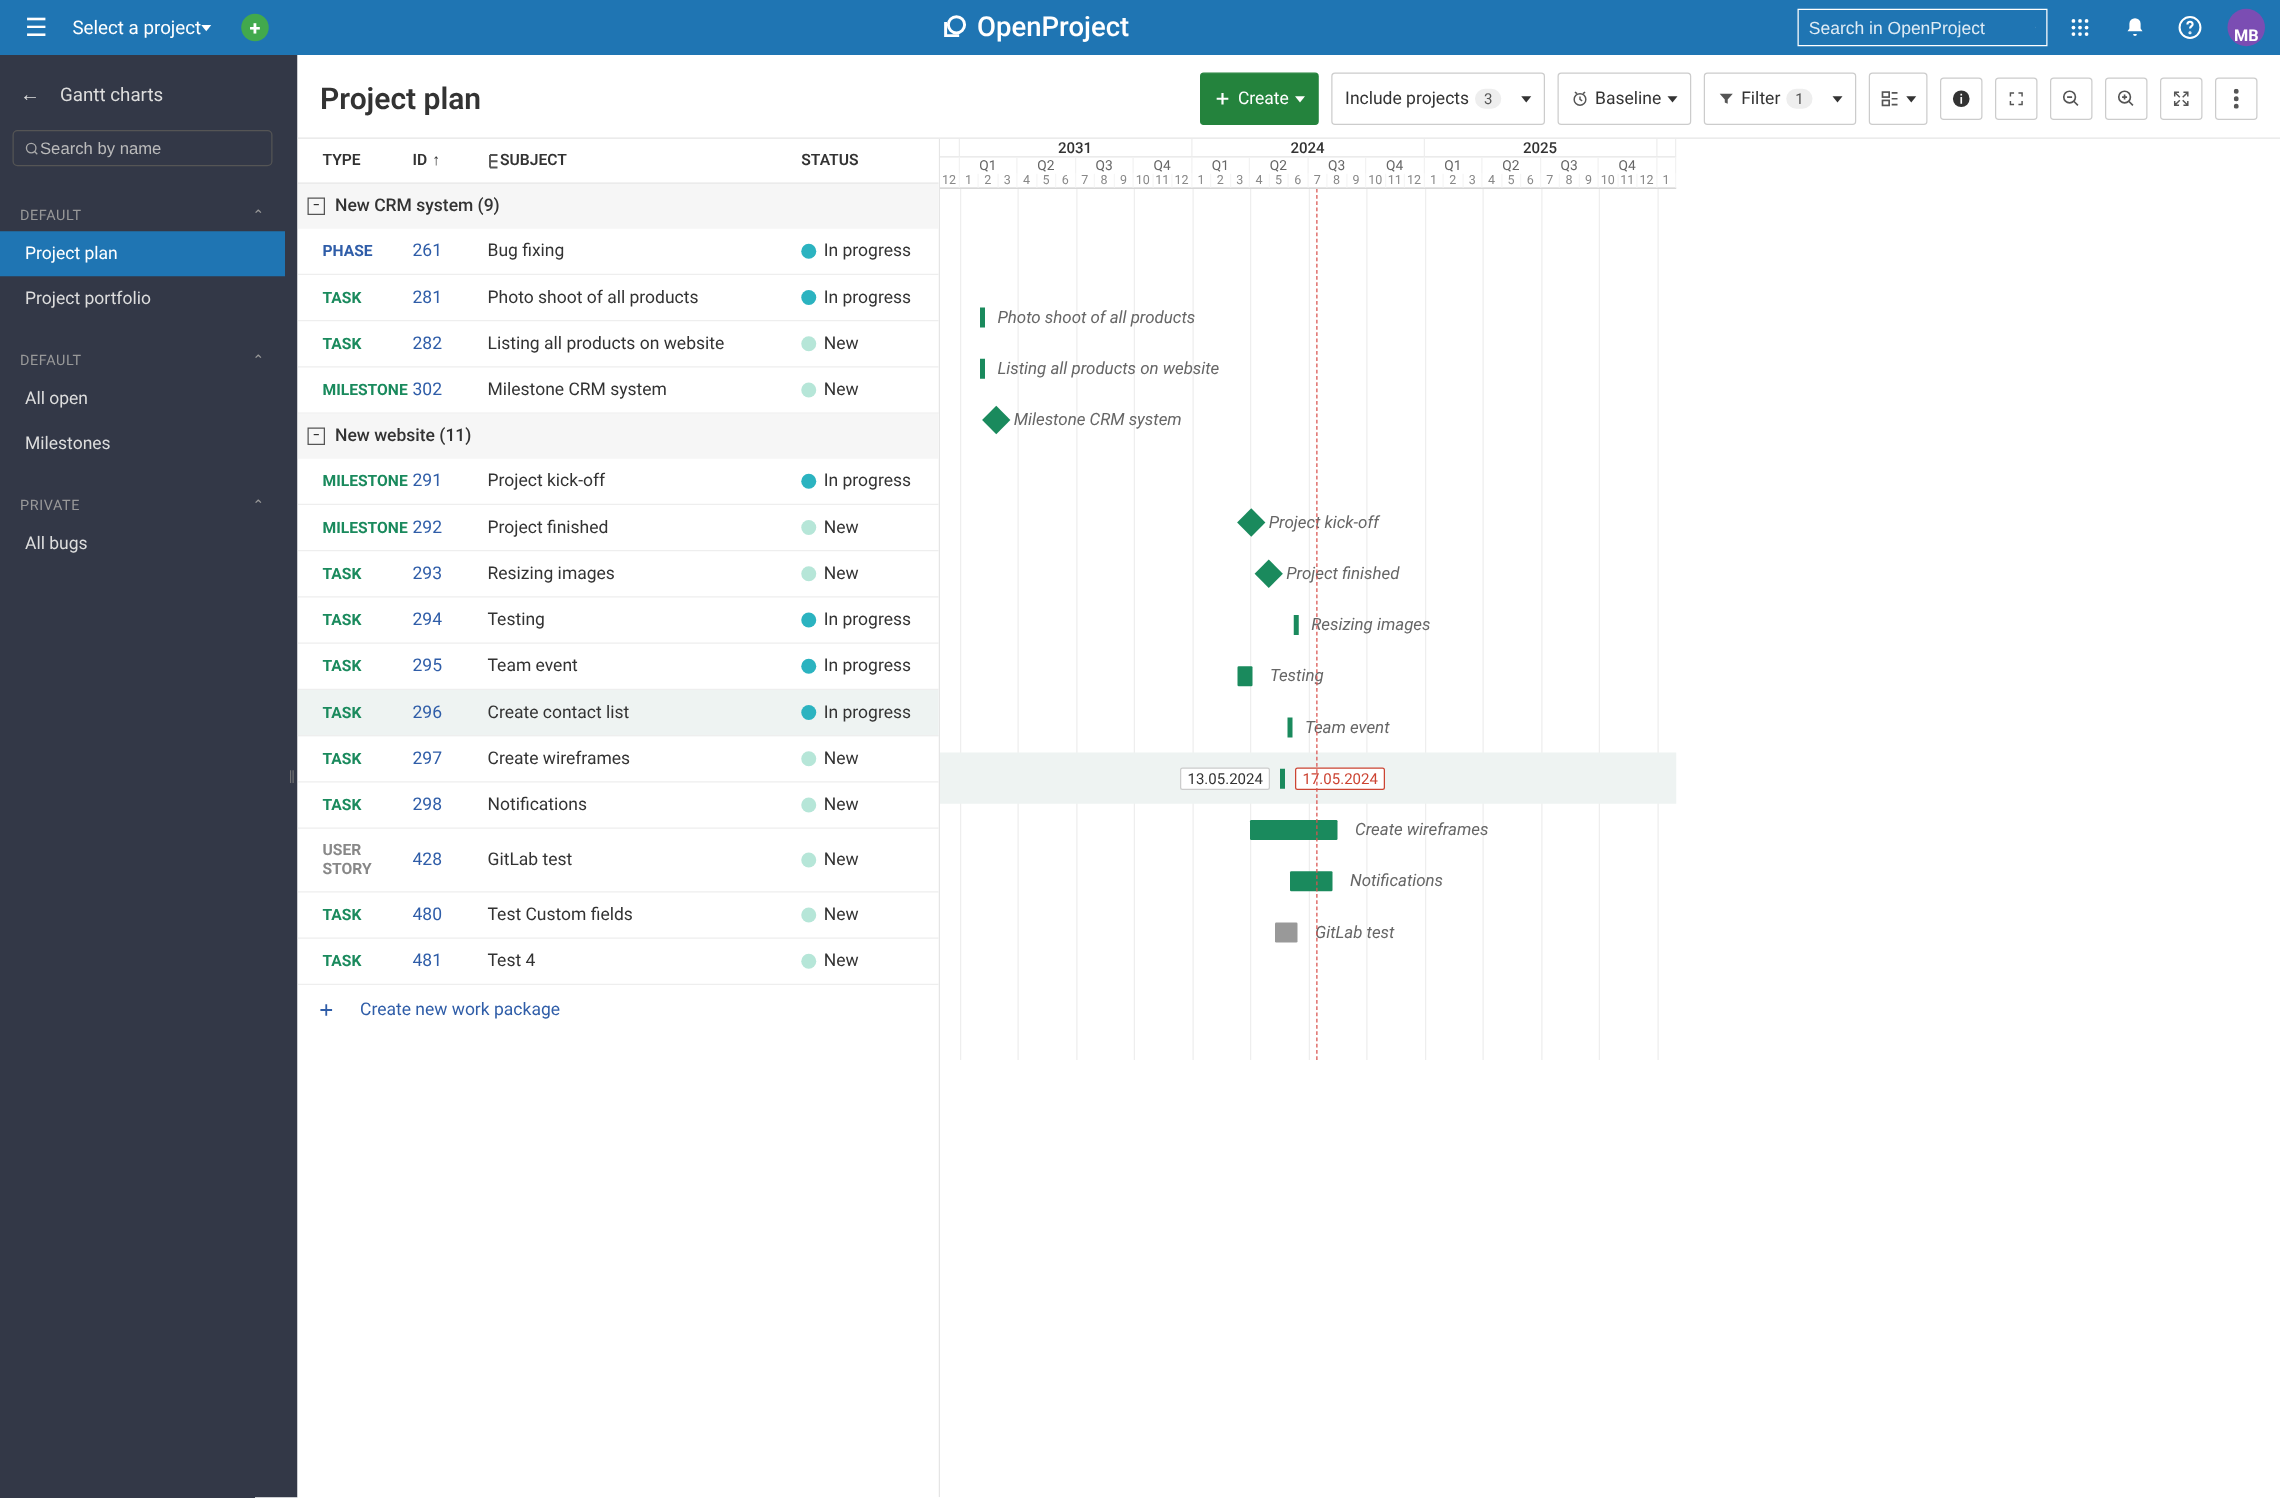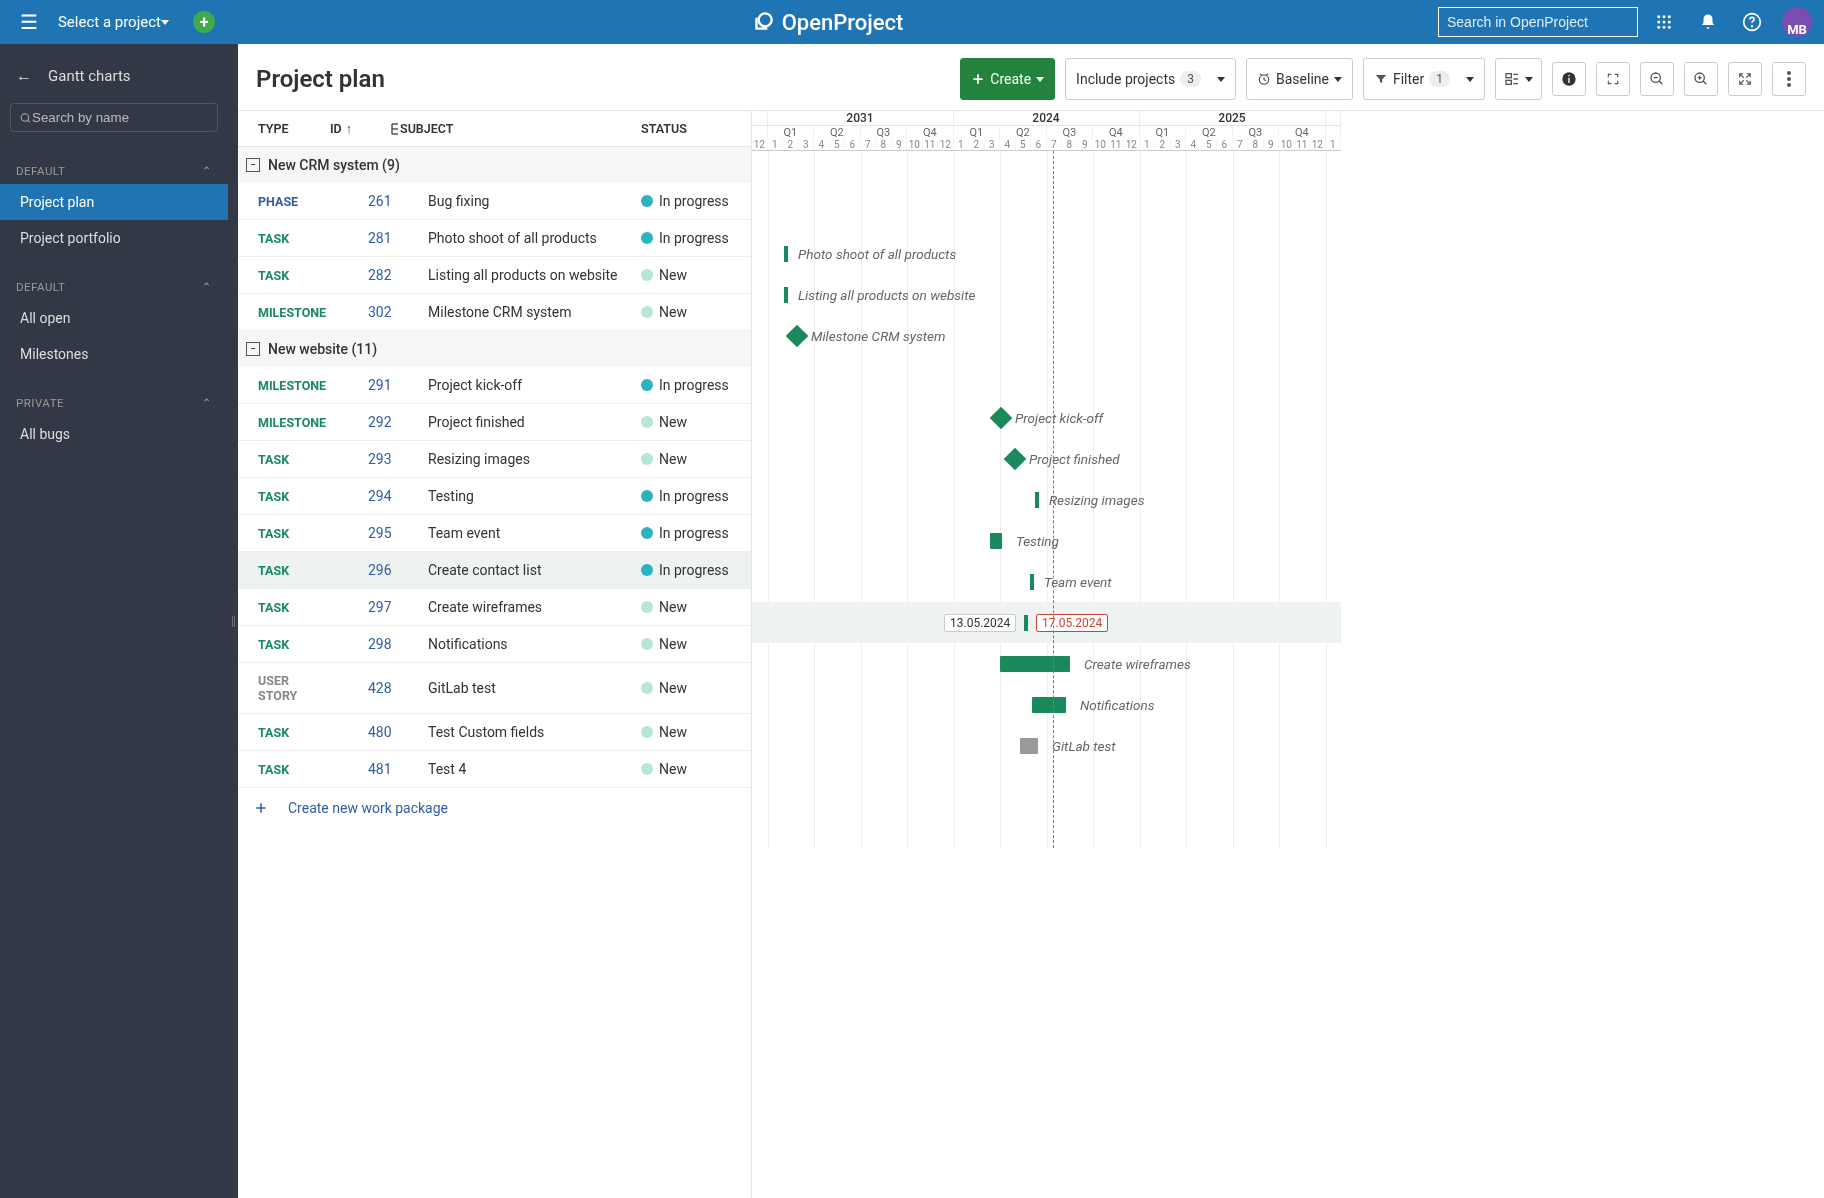--- a/index.html
+++ b/index.html
@@ -43,21 +43,21 @@
 .tbl-head { display: flex; padding: 10px 0; font-size: 12.5px; font-weight: 600; color: #333; border-bottom: 1px solid #e5e5e5; position: sticky; top: 0; background: #fff; z-index: 2; }
 .col-type { width: 92px; padding-left: 20px; }
 .col-id { width: 60px; display: flex; align-items: center; gap: 4px; }
 .col-subject { flex: 1; display: flex; align-items: flex-end; gap: 0; }
 .col-status { width: 110px; }
 .tbl-group { display: flex; align-items: center; padding: 10px 8px; background: #f6f6f6; font-weight: 500; gap: 8px; }
 .collapse-box { width: 14px; height: 14px; border: 1px solid #555; display: flex; align-items: center; justify-content: center; font-size: 10px; line-height: 1; cursor: pointer; }
 .tbl-row { display: flex; align-items: center; padding: 10px 0; border-bottom: 1px solid #eee; }
 .tbl-row.highlight { background: #eef3f2; }
 .type-cell { width: 92px; padding-left: 20px; font-weight: 700; font-size: 12.5px; }
-.id-cell { width: 60px; color: #2f5da8; cursor: pointer; margin-left: 38px; }
+.id-cell { width: 60px; color: #2f5da8; cursor: pointer; }
 .subj-cell { flex: 1; }
 .status-cell { width: 110px; display: flex; align-items: center; gap: 6px; }
 .status-dot { width: 12px; height: 12px; border-radius: 50%; }
 .create-wp { display: flex; align-items: center; padding: 12px 16px; color: #2f5da8; cursor: pointer; gap: 20px; font-size: 14px; }
 .gantt-pane { flex: 1; overflow: auto; position: relative; }
 .gantt-header { position: sticky; top: 0; background: #fff; z-index: 2; }
 .gh-years { display: flex; border-bottom: 1px solid #e5e5e5; font-size: 12px; }
 .gh-years > div { text-align: center; font-weight: 500; border-right: 1px solid #eee; }
 .gh-quarters { display: flex; font-size: 11px; color: #666; }
 .gh-quarters > div { text-align: center; border-right: 1px solid #f2f2f2; }

